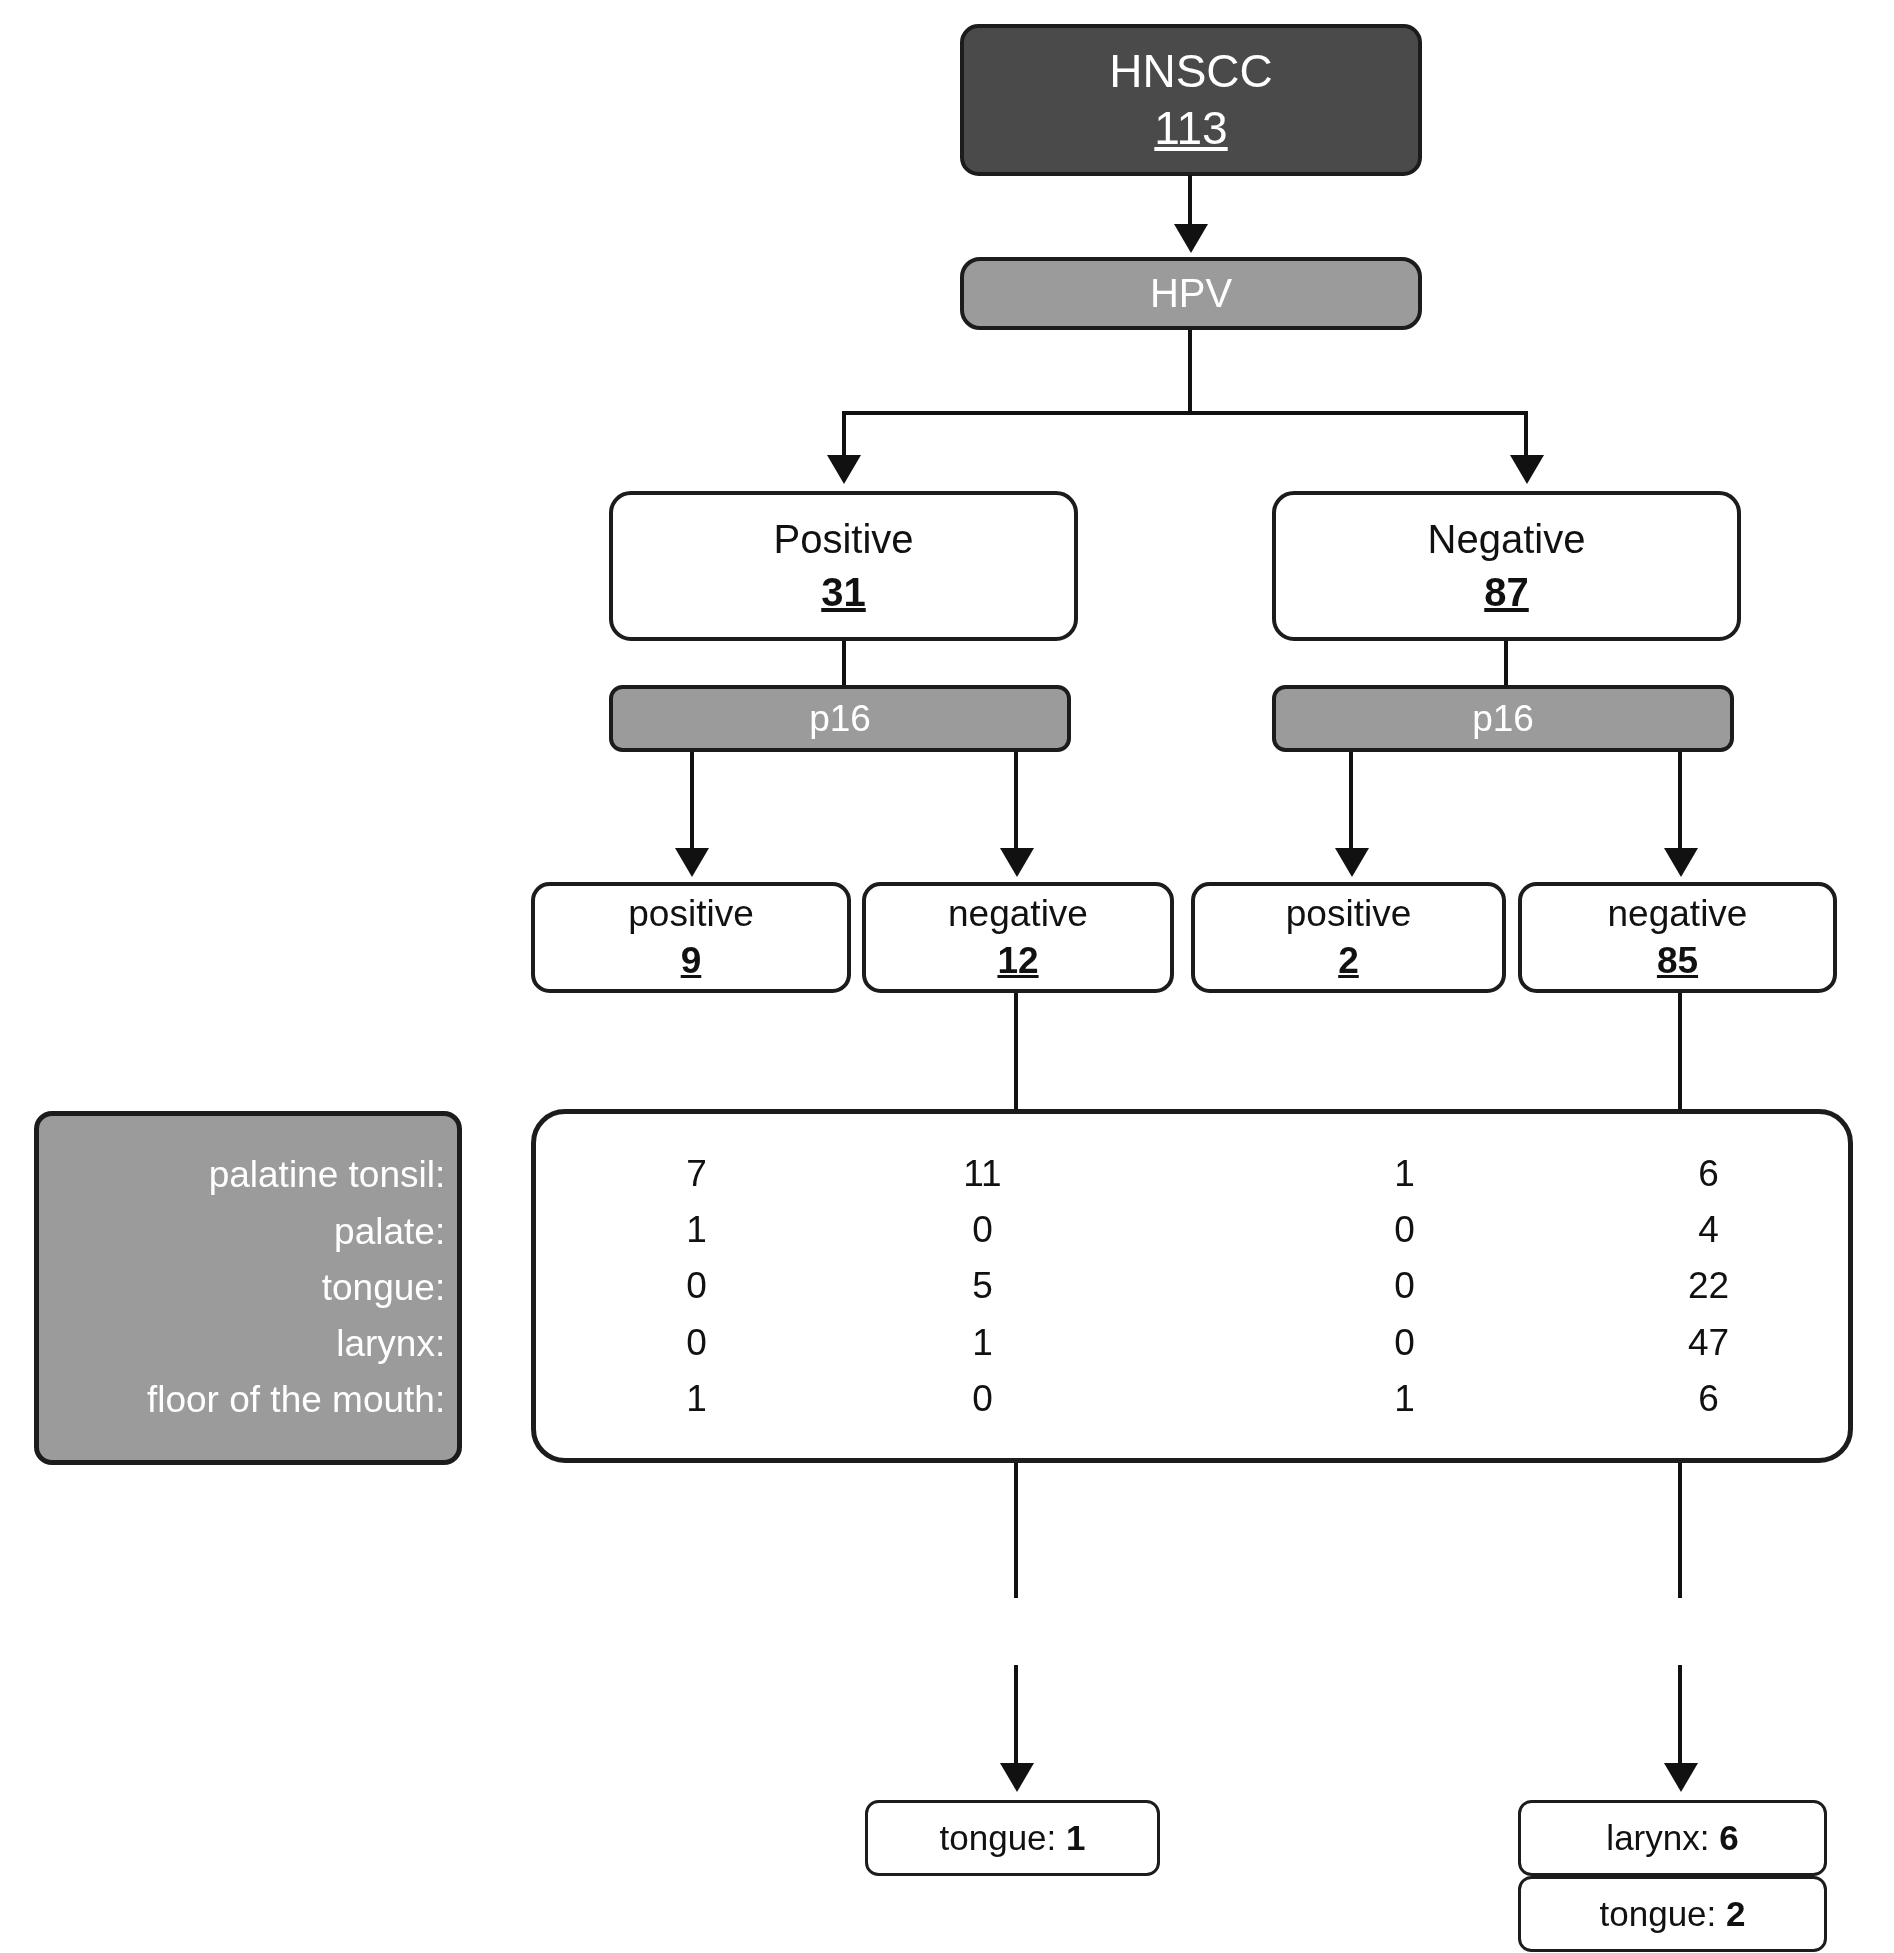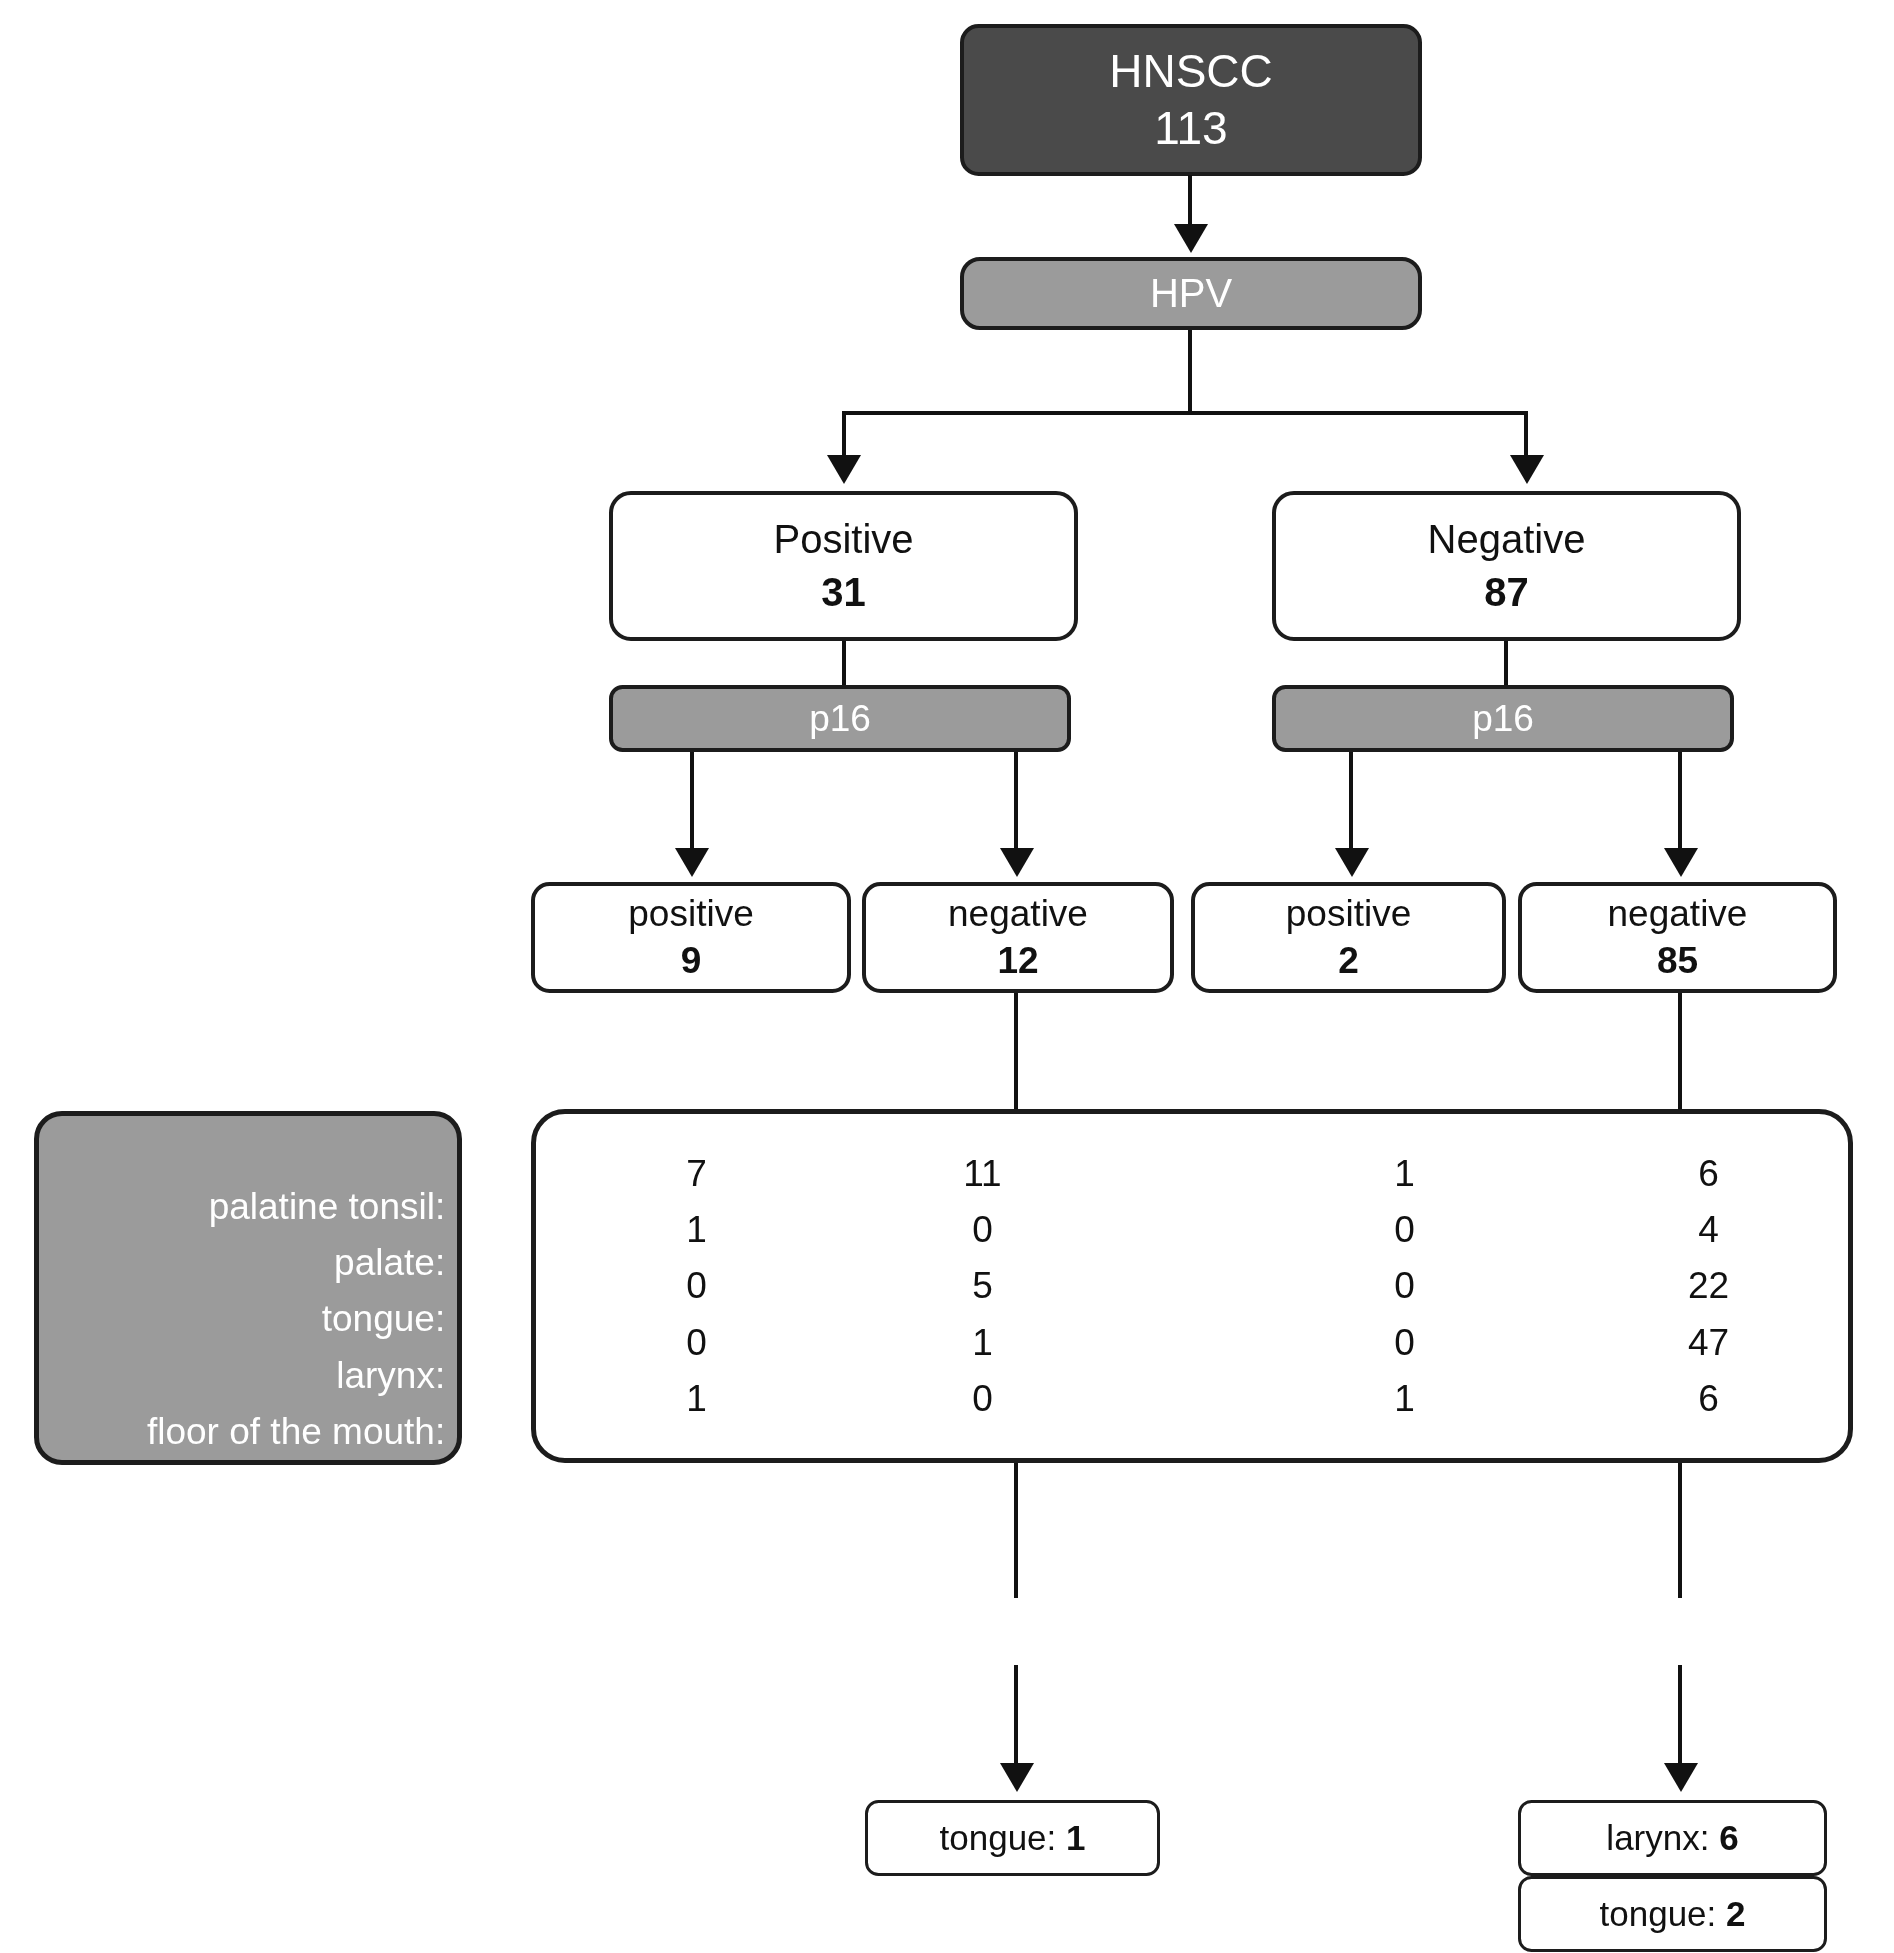--- a/index.html
+++ b/index.html
@@ -36,21 +36,21 @@
     background: #4a4a4a;
     border-color: #1c1c1c;
     color: #ffffff;
   }
   .node.mid {
     background: #9b9b9b;
     border-color: #1c1c1c;
     color: #ffffff;
   }
   .node .lbl { display:block; }
-  .node .num { display:block; font-weight: bold; }
+  .node .num { display:block; font-weight: bold; text-decoration: underline; }
 
   
   #hnscc {
     left: 960px; top: 23.6px; width: 462px; height: 152px;
     border-radius: 18.6px;
     font-size: 46px;
   }
   #hnscc .num { font-weight: normal; margin-top: 3.4px; }
 
   #hpv {
@@ -93,27 +93,27 @@
   #res-2 { left: 1191px; width: 315px; }
   #res-3 { left: 1518px; width: 319px; }
   .res .num { font-size: 37px; margin-top: 3.4px; }
 
   
   #legend {
     position: absolute;
     left: 34px; top: 1111px; width: 428px; height: 354px;
     box-sizing: border-box;
     border: 5px solid #1c1c1c;
-    border-radius: 28px;
+    border-radius: 18px;
     background: #9b9b9b;
     color: #ffffff;
     display: flex;
     flex-direction: column;
     align-items: flex-end;
-    justify-content: flex-end;
+    justify-content: center;
     padding: 0 11.8px 0 0;
     font-size: 37px;
     line-height: 1.52;
   }
   #legend .legend-row { white-space: nowrap; }
 
   
   #matrix {
     position: absolute;
     left: 531px; top: 1109px; width: 1322px; height: 354px;

